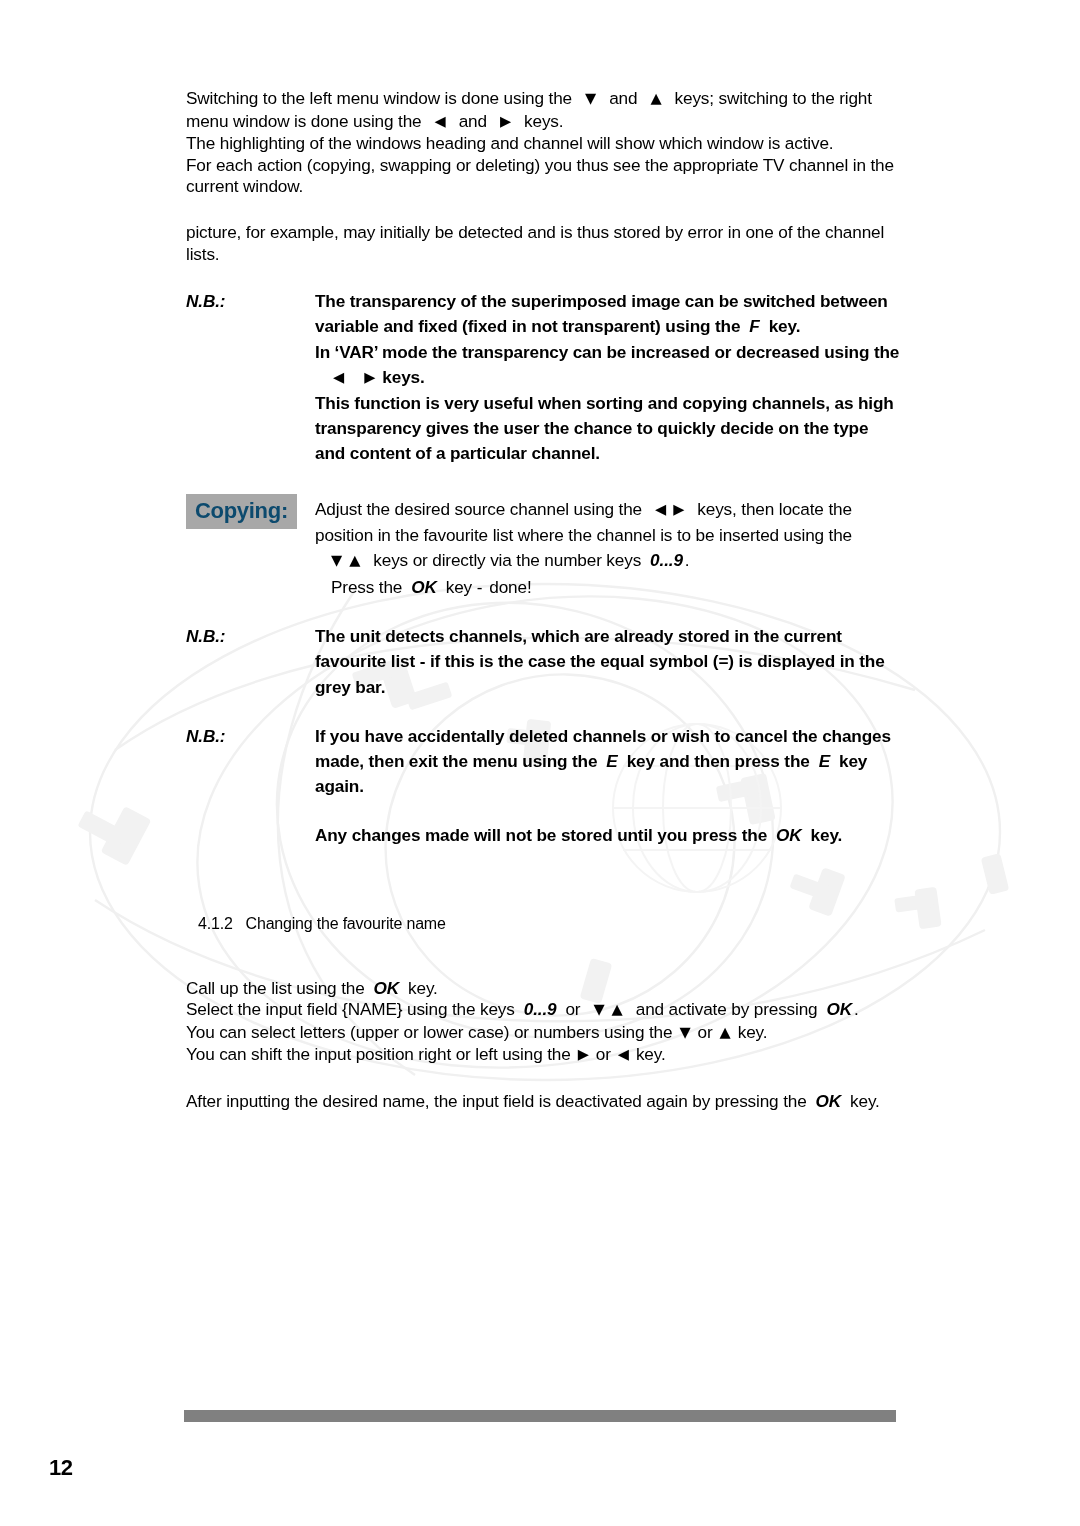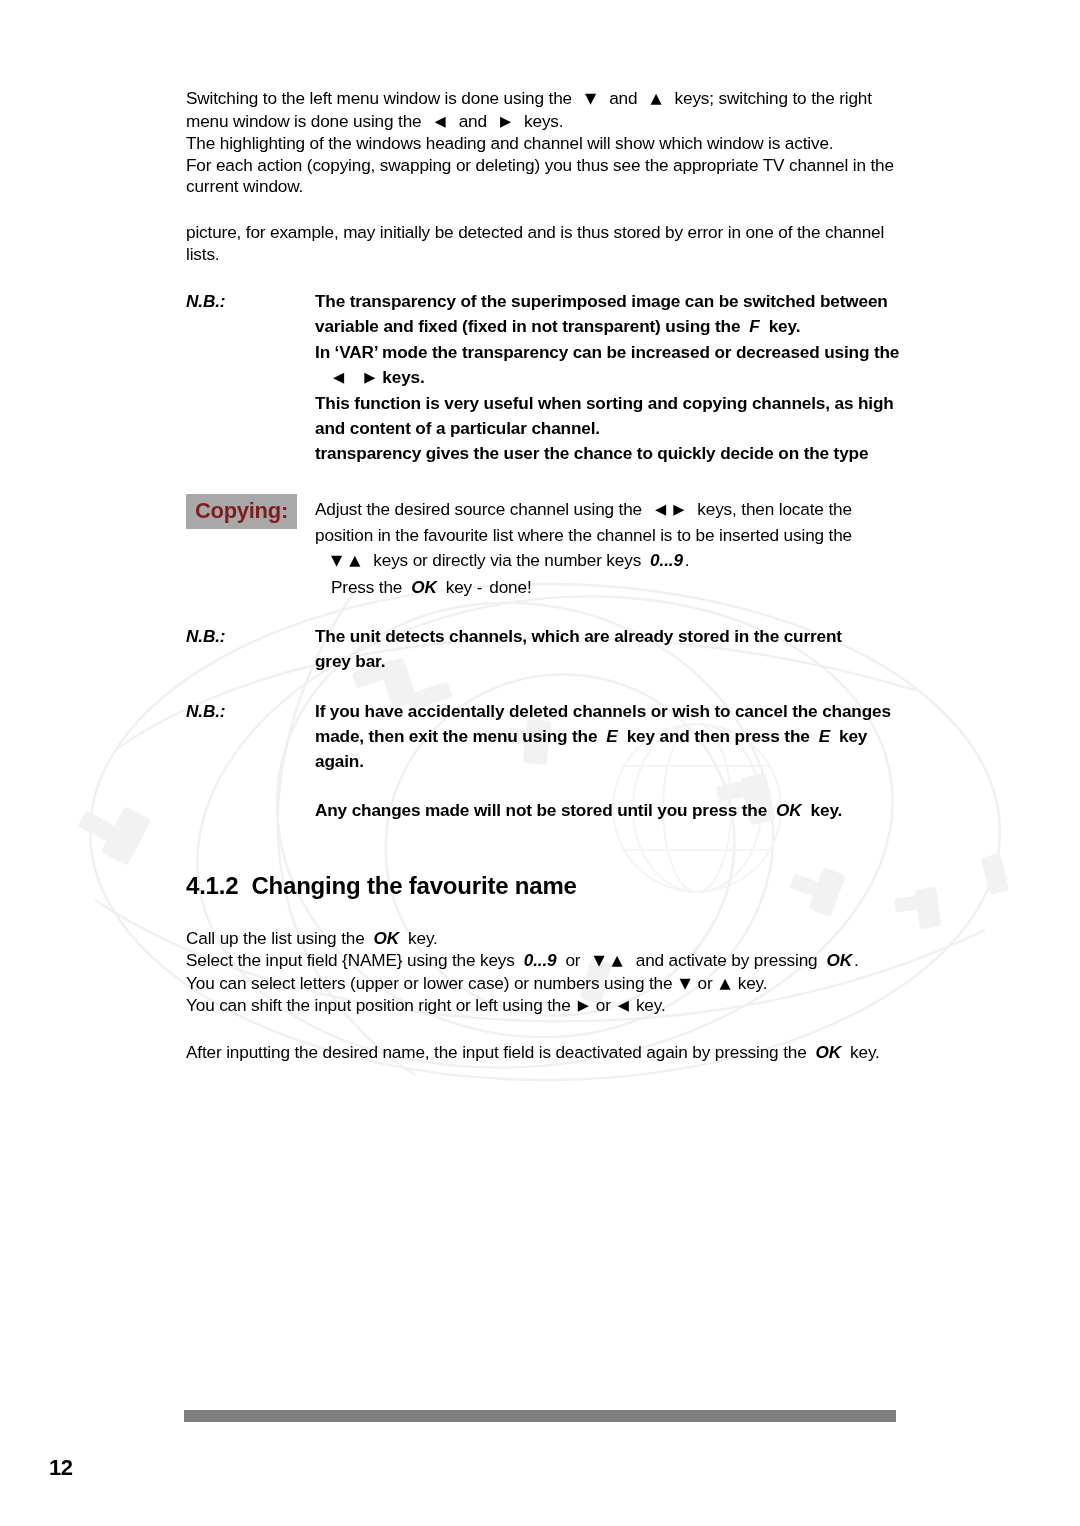--- a/index.html
+++ b/index.html
@@ -78,35 +78,35 @@
     padding-left: 129px;
     font-size: 17.2px;
     line-height: 25.4px;
     letter-spacing: -0.15px;
   }
   .copy-tag {
     position: absolute;
     left: 0;
     top: -3px;
     background: #a8a8a8;
-    color: #7f1d1d;
+    color: #0c4a6e;
     font-weight: bold;
     font-size: 22px;
     line-height: 1;
     padding: 6px 9px 7px 9px;
     letter-spacing: -0.3px;
   }
   .copy-line { display: block; white-space: nowrap; }
   .copy-line.indent { padding-left: 16px; }
 
   
   h2.heading {
-    margin: 0;
-    font-size: 24px;
-    font-weight: bold;
+    margin: 12px;
+    font-size: 16px;
+    font-weight: normal;
     letter-spacing: -0.2px;
     line-height: 30px;
   }
   h2.heading .hnum { margin-right: 13px; }
 
   .line { display: block; white-space: nowrap; }
 
   .key {
     font-weight: bold;
     font-style: italic;
@@ -216,22 +216,22 @@
     <div class="gap-med"></div>
 
     <div class="nb-block">
       <span class="nb-label">N.B.:</span>
       <span class="nb-body">
         <span class="nb-line">The transparency of the superimposed image can be switched between</span>
         <span class="nb-line"><span>variable and fixed (fixed in not transparent) using the</span><span class="sp"></span><span class="key">F</span><span class="sp"></span><span>key.</span></span>
         <span class="nb-line">In ‘VAR’ mode the transparency can be increased or decreased using the</span>
         <span class="nb-line indent"><span class="arrow">◀</span><span class="sp2"></span><span class="sp"></span><span class="arrow">▶</span><span class="sp"></span><span>keys.</span></span>
         <span class="nb-line">This function is very useful when sorting and copying channels, as high</span>
+        <span class="nb-line">transparency gives the user the chance to quickly decide on the type</span>
         <span class="nb-line">and content of a particular channel.</span>
-        <span class="nb-line">transparency gives the user the chance to quickly decide on the type</span>
       </span>
     </div>
 
     <div class="gap-large"></div>
 
     <div class="copy-block">
       <span class="copy-tag">Copying:</span>
       <span class="copy-body">
         <span class="copy-line"><span>Adjust the desired source channel using the</span><span class="sp2"></span><span class="arrow">◀</span><span class="sp"></span><span class="arrow">▶</span><span class="sp2"></span><span>keys, then locate the</span></span>
         <span class="copy-line">position in the favourite list where the channel is to be inserted using the</span>
@@ -239,20 +239,21 @@
         <span class="copy-line indent"><span>Press the</span><span class="sp"></span><span class="key">OK</span><span class="sp"></span><span>key -</span><span class="sp"></span><span class="key-b">done!</span></span>
       </span>
     </div>
 
     <div class="gap-med"></div>
 
     <div class="nb-block">
       <span class="nb-label">N.B.:</span>
       <span class="nb-body">
         <span class="nb-line">The unit detects channels, which are already stored in the current</span>
+        <span class="nb-line">favourite list - if this is the case the equal  symbol (=) is displayed in the</span>
         <span class="nb-line">grey bar.</span>
       </span>
     </div>
 
     <div class="gap-med"></div>
 
     <div class="nb-block">
       <span class="nb-label">N.B.:</span>
       <span class="nb-body">
         <span class="nb-line">If you have accidentally deleted channels or wish to cancel the changes</span>

